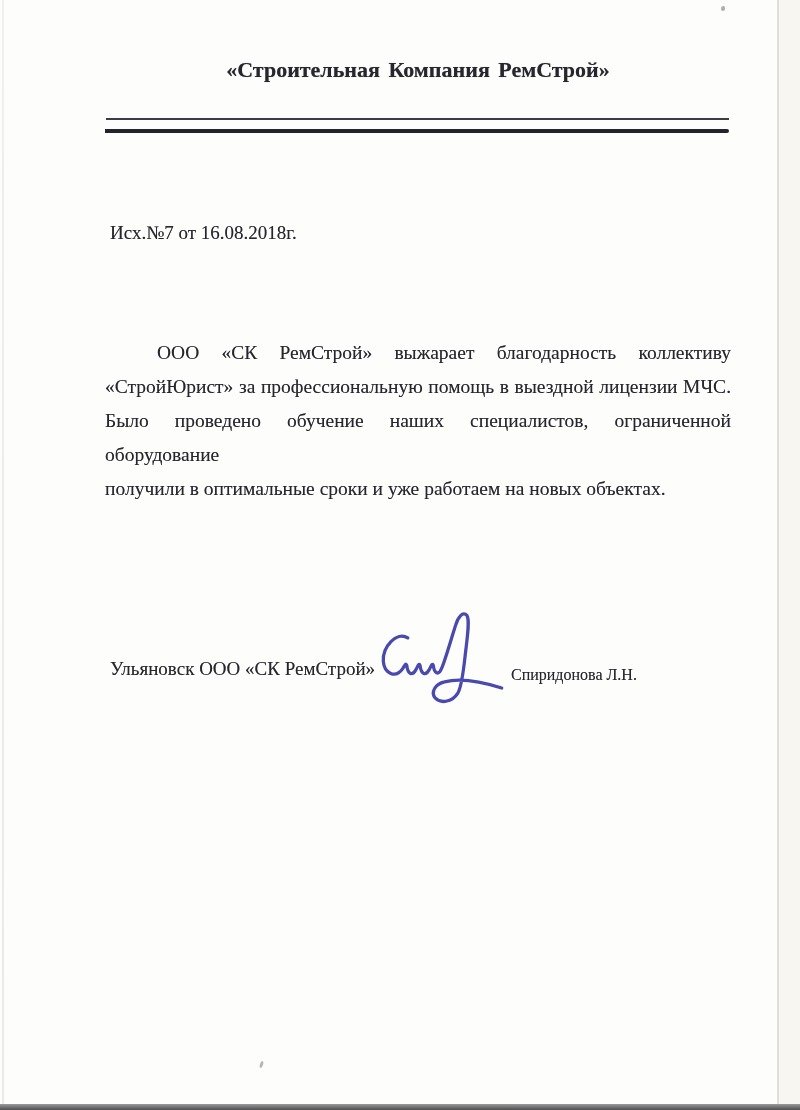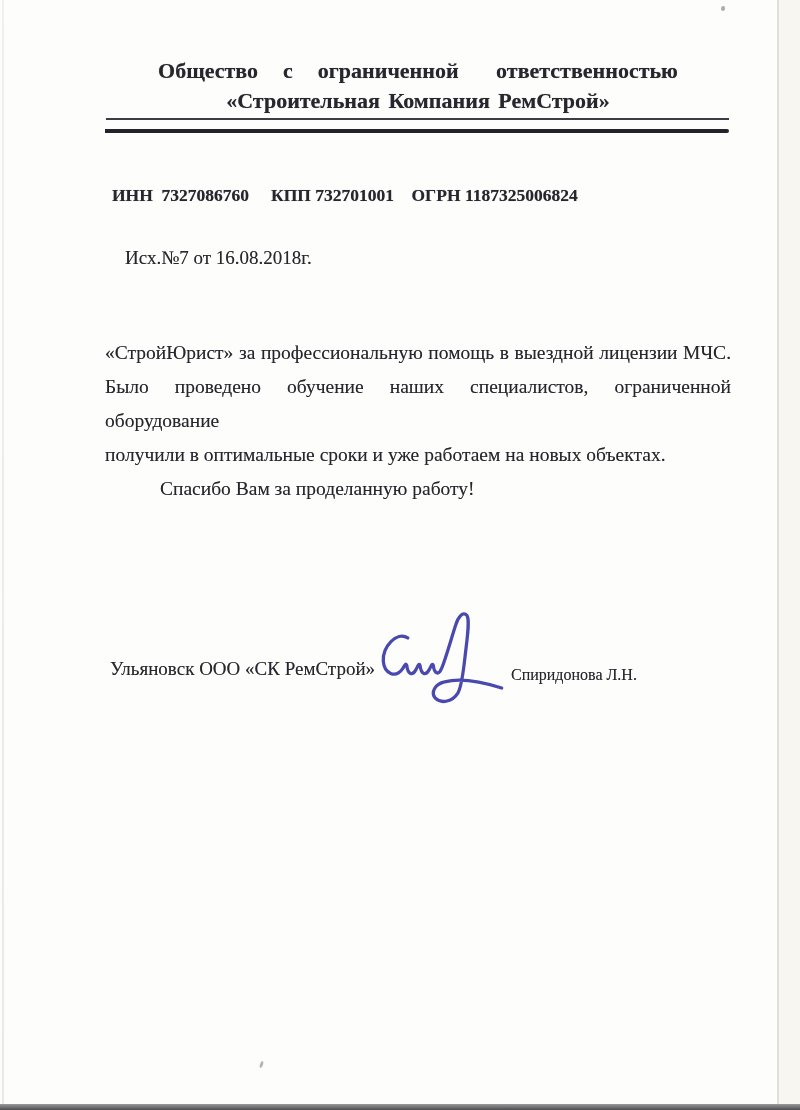--- a/index.html
+++ b/index.html
@@ -61,24 +61,23 @@
   }
 
   .contact-block {
     position: absolute; left: 112px; top: 138px; width: 620px;
     font-weight: bold; font-size: 17.5px; line-height: 23px;
     white-space: pre-wrap;
     text-shadow: 0 0 0.7px rgba(30,30,45,.5);
   }
 
   .ref-line {
-    position: absolute; left: 110px; top: 247px;
+    position: absolute; left: 110px; top: 222px;
     font-size: 19px;
     text-shadow: 0 0 0.6px rgba(30,30,45,.4);
-    margin-left: 15px;
   }
 
   
   .letter-body {
     position: absolute; left: 105px; top: 336px; width: 626px;
     font-size: 19.5px; line-height: 34px;
     text-shadow: 0 0 0.6px rgba(30,30,45,.4);
   }
   .body-line { width: 100%; }
   .body-line.just { text-align: justify; text-align-last: justify; }
@@ -109,38 +108,36 @@
 <div class="scan-page">
 
   <div class="edge-left"></div>
   <div class="edge-right-band"></div>
   <div class="edge-right-line"></div>
   <div class="edge-bottom"></div>
   <div class="speck-a"></div>
   <div class="speck-b"></div>
 
   <div class="letterhead">
-    <div class="org-type">Общество  с  ограниченной   ответственностью</div>
     <div class="org-name">«Строительная Компания РемСтрой»</div>
   </div>
 
   <div class="rule-thin"></div>
   <div class="rule-thick"></div>
 
   <div class="contact-block">
-    <div>ИНН  7327086760     КПП 732701001    ОГРН 1187325006824</div>
   </div>
 
   <div class="ref-line">Исх.№7 от 16.08.2018г.</div>
 
   <div class="letter-body">
+    <div class="body-line just indent">ООО «СК РемСтрой» выжарает благодарность коллективу</div>
     <div class="body-line just">«СтройЮрист» за профессиональную помощь в выездной лицензии МЧС.</div>
     <div class="body-line just">Было проведено обучение наших специалистов, ограниченной оборудование</div>
     <div class="body-line">получили в оптимальные сроки и уже работаем на новых объектах.</div>
-    <div class="body-line closing-line">Спасибо Вам за проделанную работу!</div>
   </div>
 
   <div class="sig-row">
     <div class="sig-role">Ульяновск ООО «СК РемСтрой»</div>
     <div class="sig-mark">
       <svg viewBox="0 0 145 115" fill="none" xmlns="http://www.w3.org/2000/svg">
         <path d="M 39 33
                  C 28 26, 14 42, 15 56
                  C 16 68, 27 73, 34 63
                  C 36 60, 37 57, 38 60

